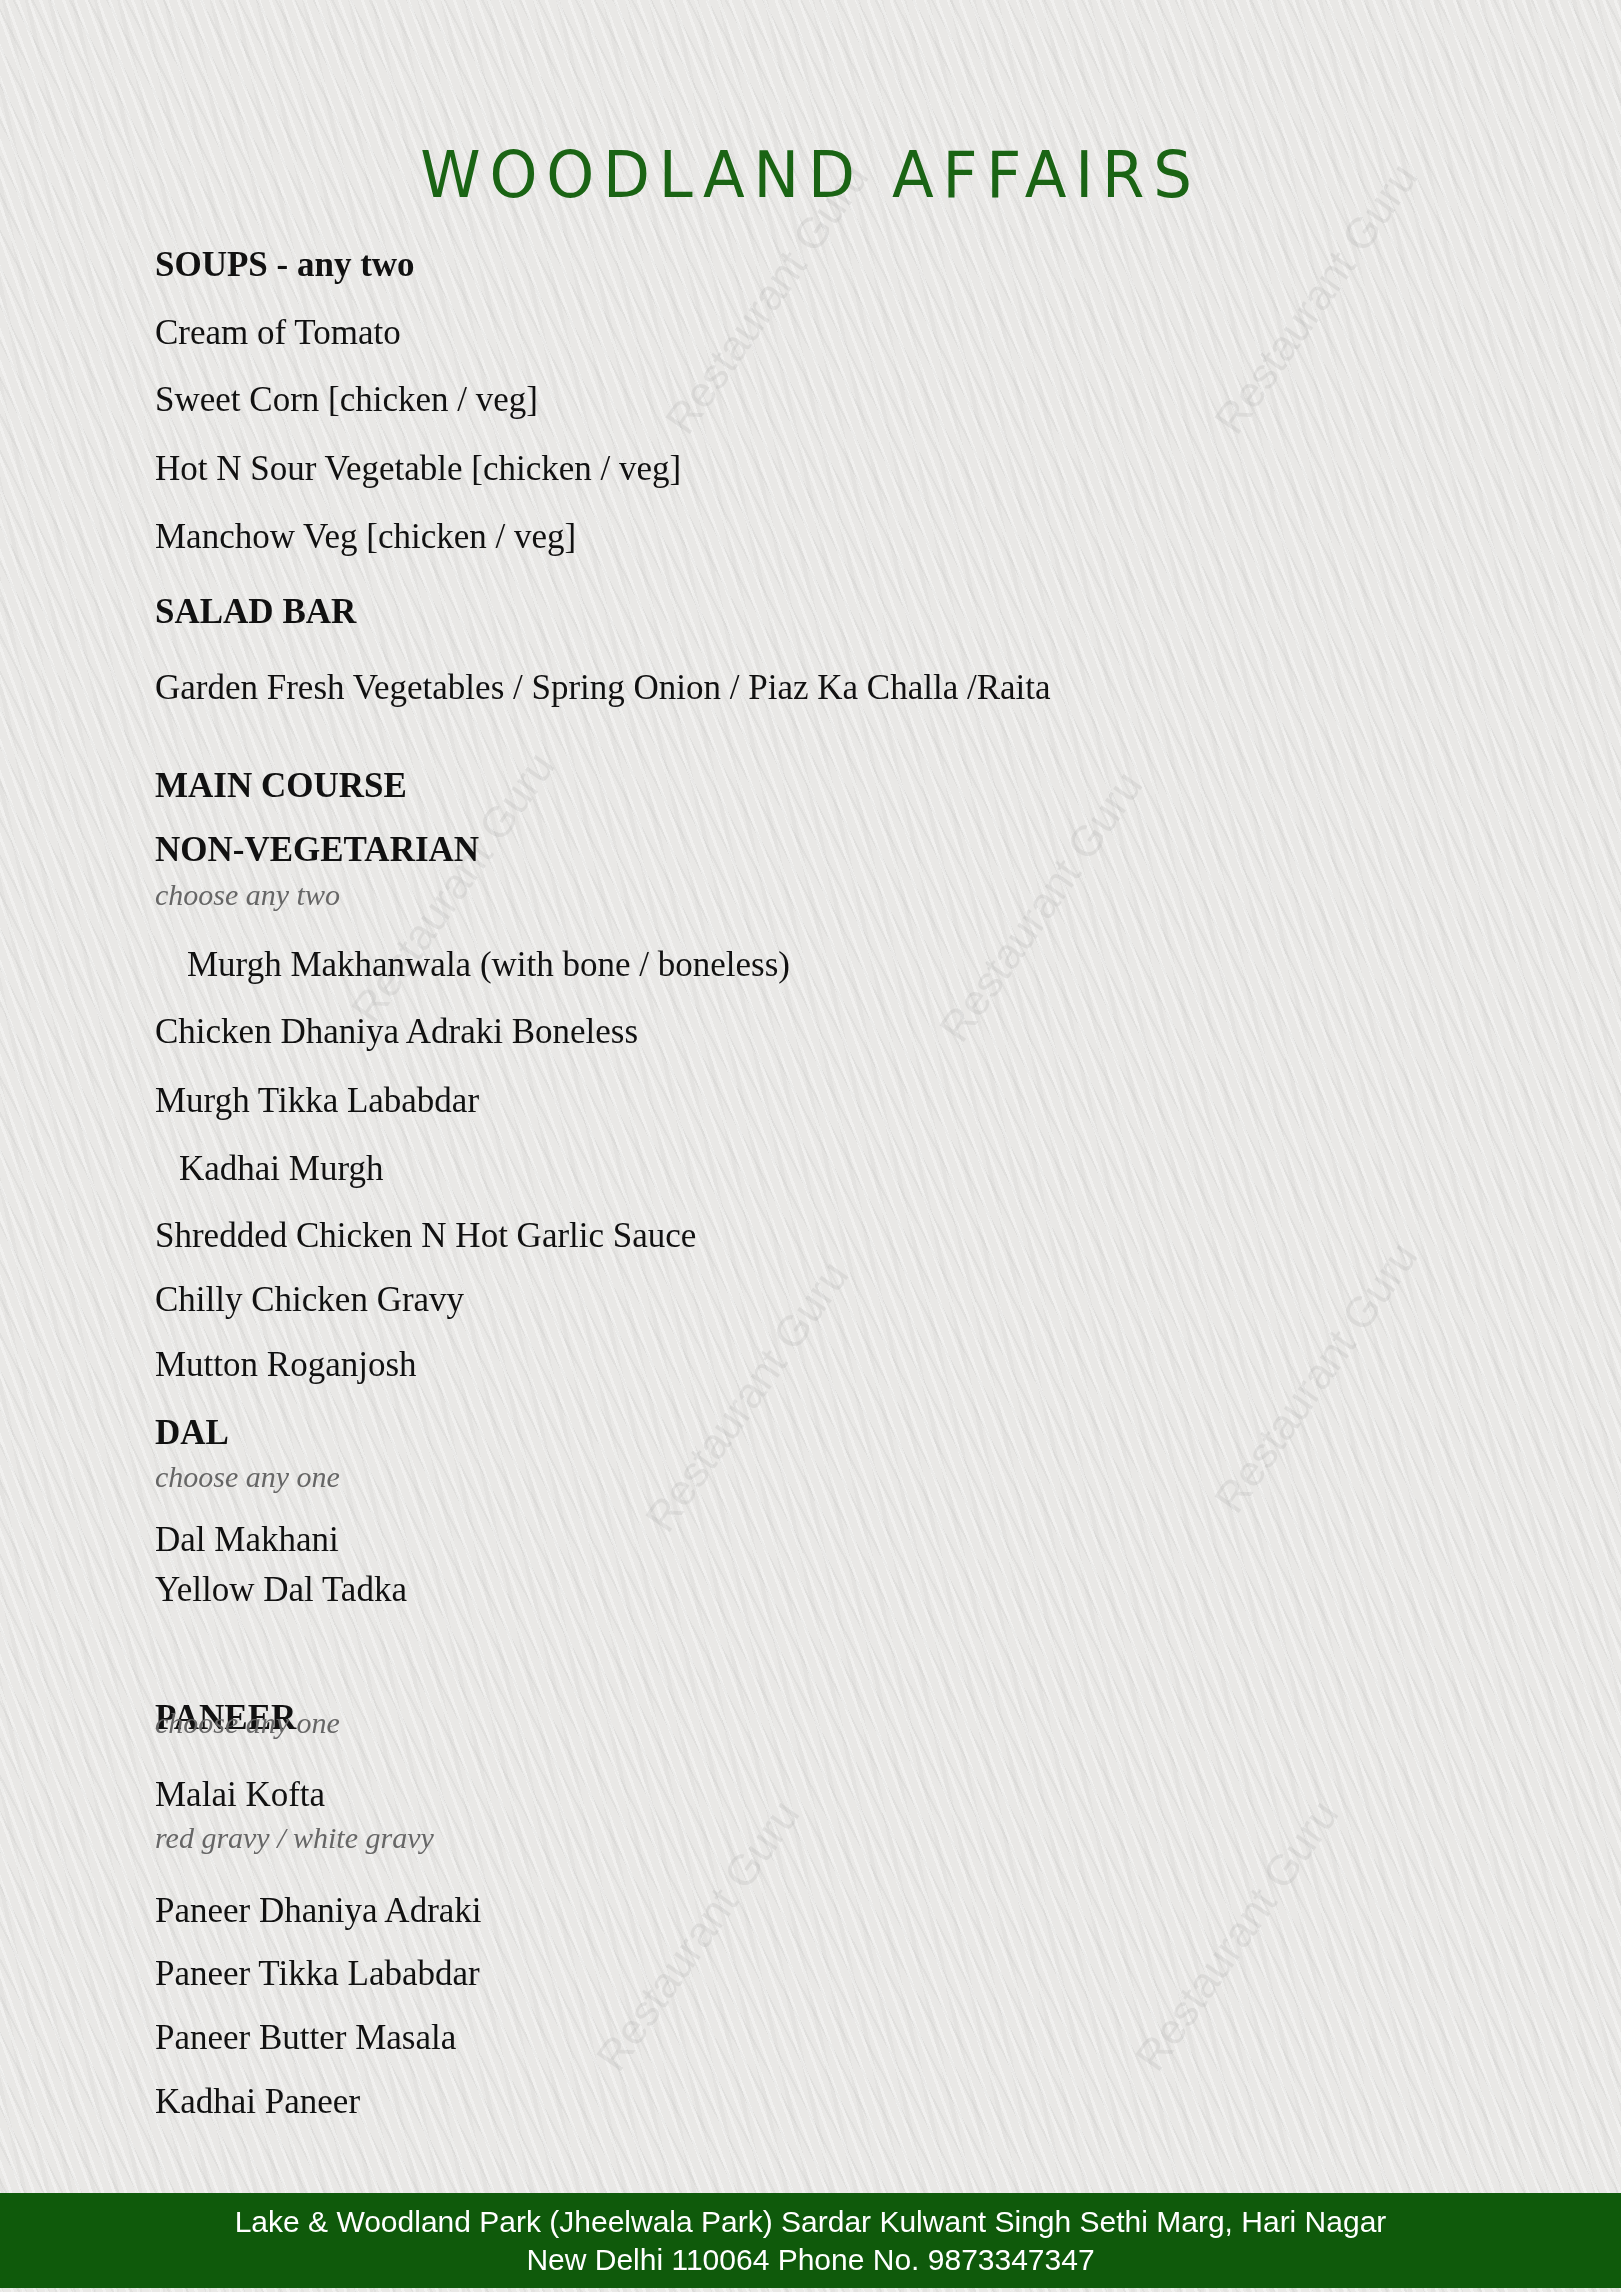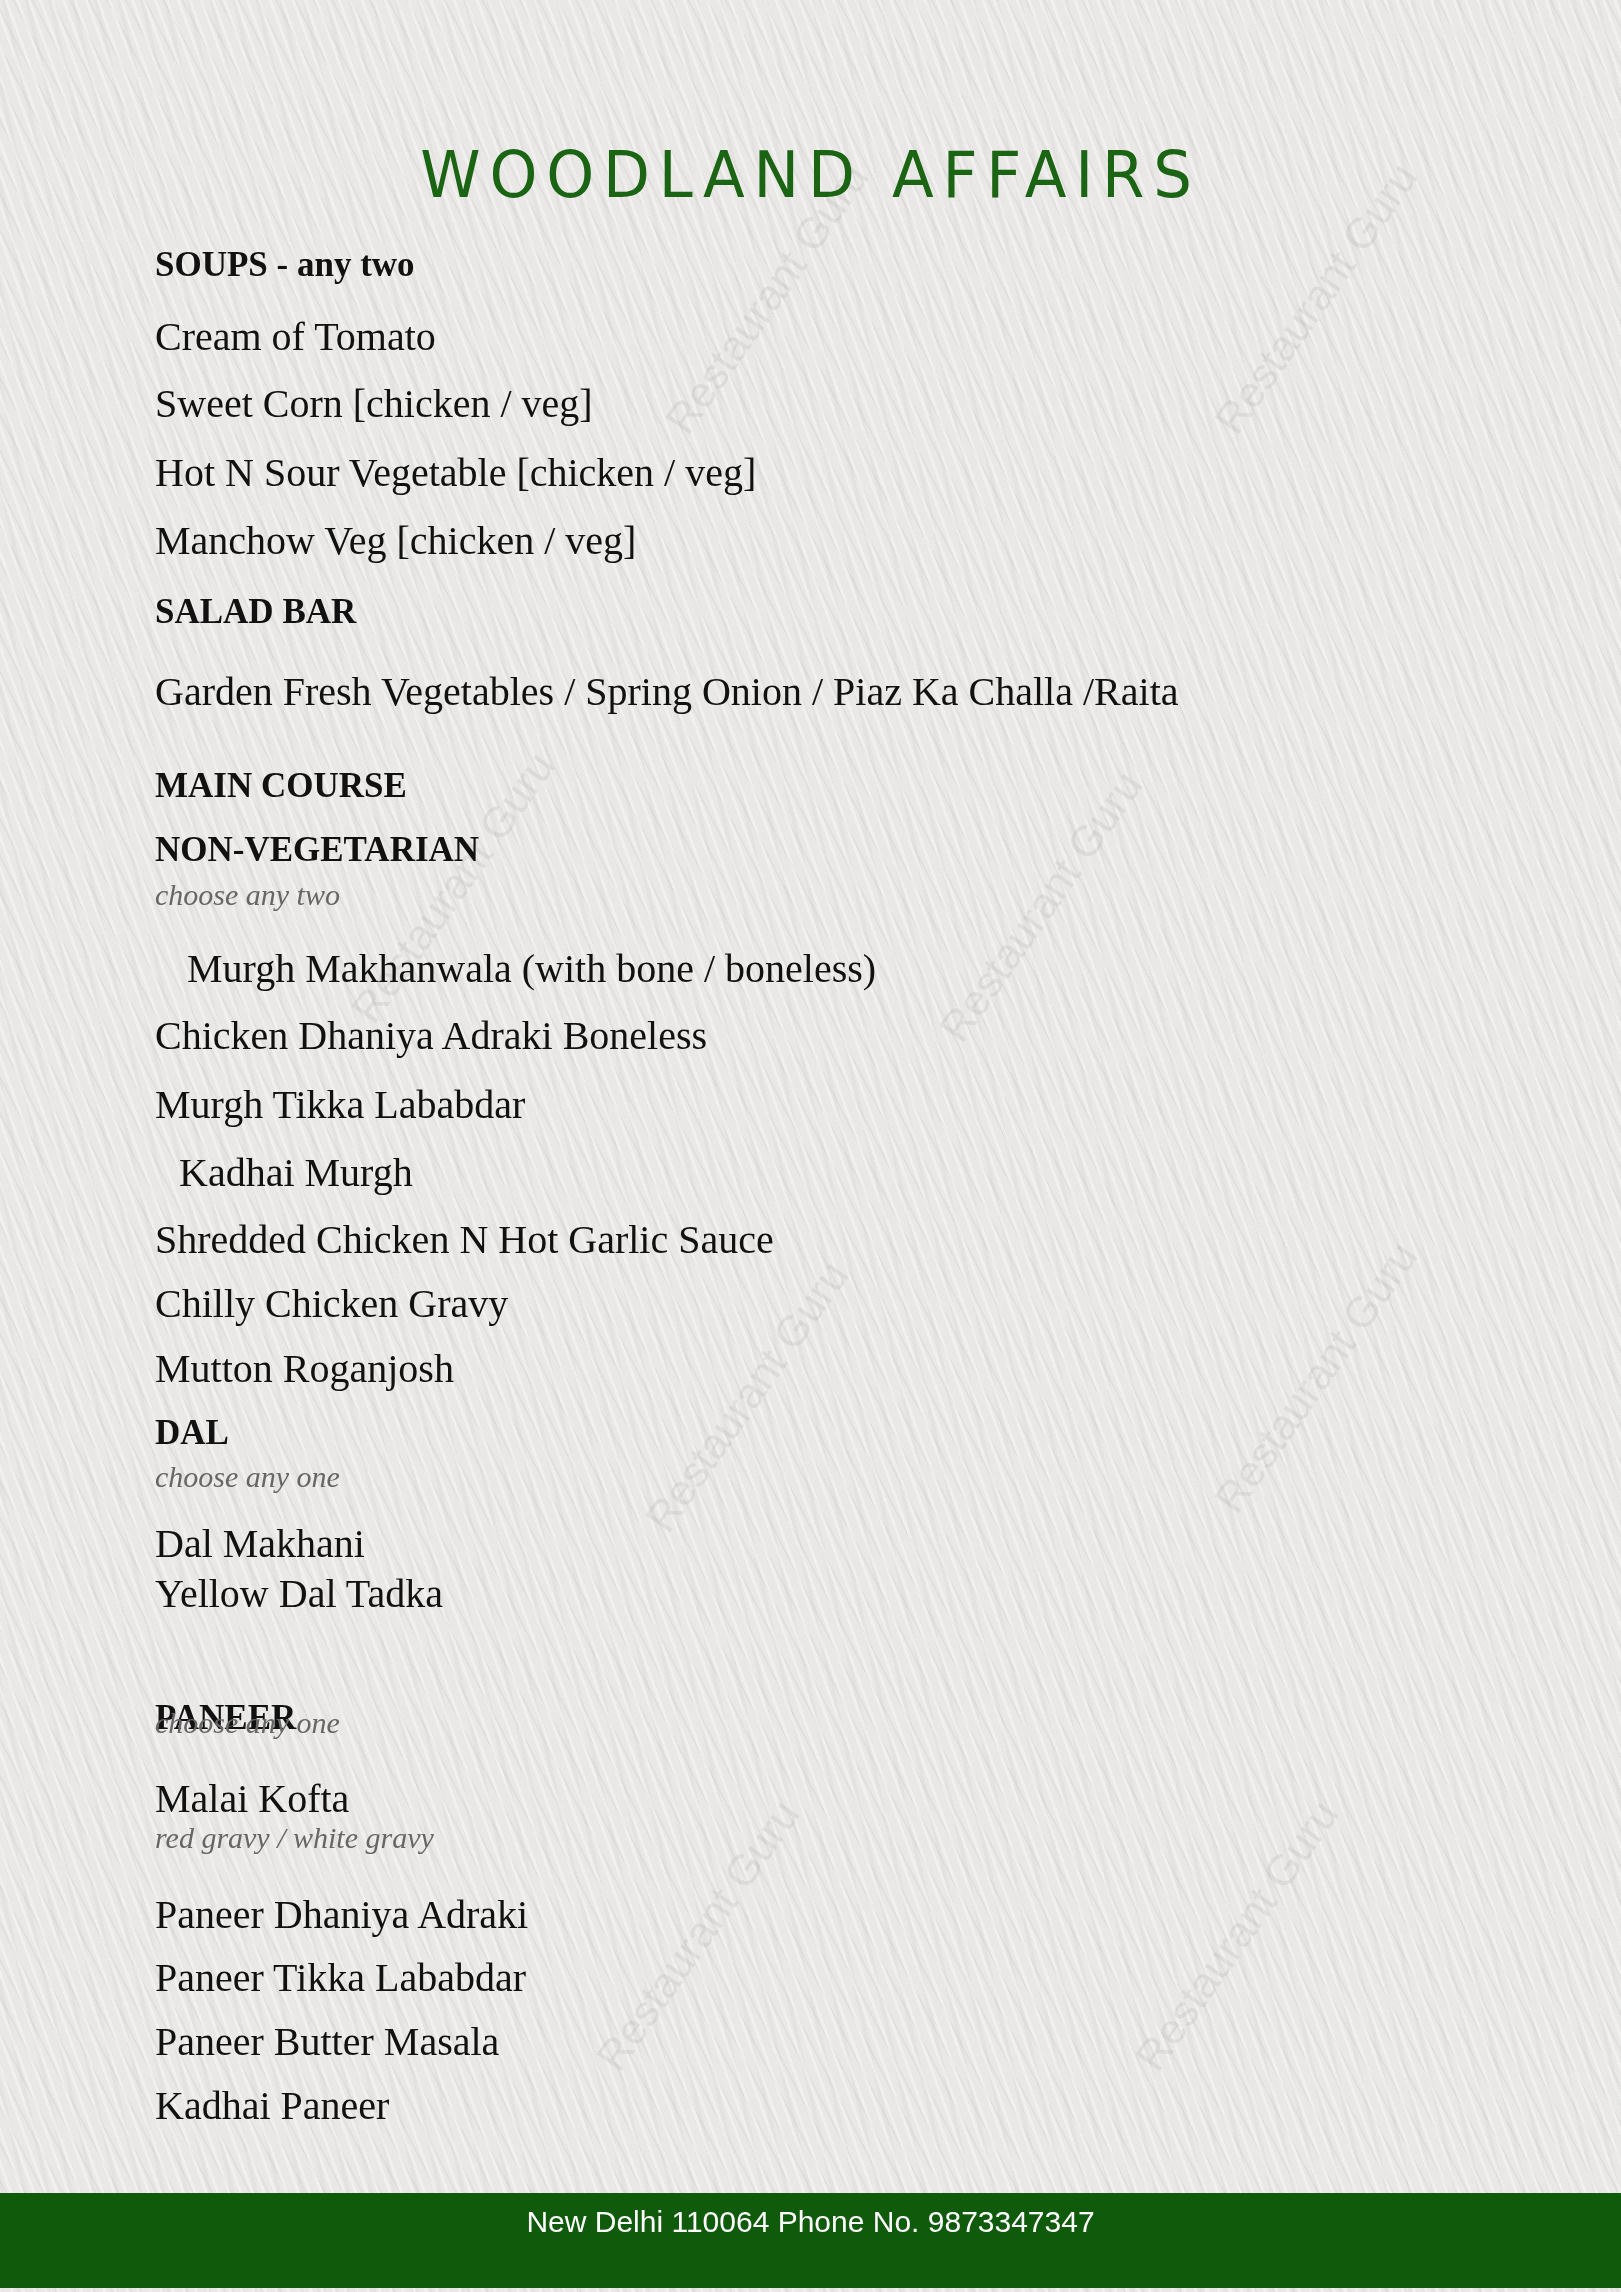--- a/index.html
+++ b/index.html
@@ -19,21 +19,21 @@
     transform: rotate(-55deg); white-space: nowrap; pointer-events: none;
   }
   .title {
     position: absolute; top: 98px; left: 0; width: 1621px; text-align: center;
     font-family: "DejaVu Sans", sans-serif; font-weight: normal;
     font-size: 61px; letter-spacing: 8.8px; color: #1a6414;
     transform: scaleY(1.05);
   }
   .line { position: absolute; left: 155px; white-space: nowrap; }
   .heading { font-weight: bold; font-size: 35px; }
-  .item { font-size: 40px; }
+  .item { font-size: 35px; }
   .note { font-style: italic; font-size: 30px; color: #666; }
   .footer {
     position: absolute; left: 0; top: 2193px; width: 1621px; height: 95px;
     background: #0f5a0b; color: #fff; text-align: center;
     font-family: "Liberation Sans", sans-serif; font-size: 30px; line-height: 38px;
     padding-top: 9.8px; box-sizing: border-box;
   }
 </style>
 </head>
 <body>
@@ -77,15 +77,16 @@
 <div class="line heading" style="top:1659px;margin-top:39px;">PANEER</div>
 <div class="line note" style="top:1706px;">choose any one</div>
 <div class="line item" style="top:1775px;">Malai Kofta</div>
 <div class="line note" style="top:1821px;">red gravy / white gravy</div>
 <div class="line item" style="top:1891px;">Paneer Dhaniya Adraki</div>
 <div class="line item" style="top:1954px;">Paneer Tikka Lababdar</div>
 <div class="line item" style="top:2018px;">Paneer Butter Masala</div>
 <div class="line item" style="top:2082px;">Kadhai Paneer</div>
 
 <div class="footer">
+  <div>Lake &amp; Woodland Park (Jheelwala Park) Sardar Kulwant Singh Sethi Marg, Hari Nagar</div>
   <div>New Delhi 110064 Phone No. 9873347347</div>
 </div>
 
 
 </body></html>

